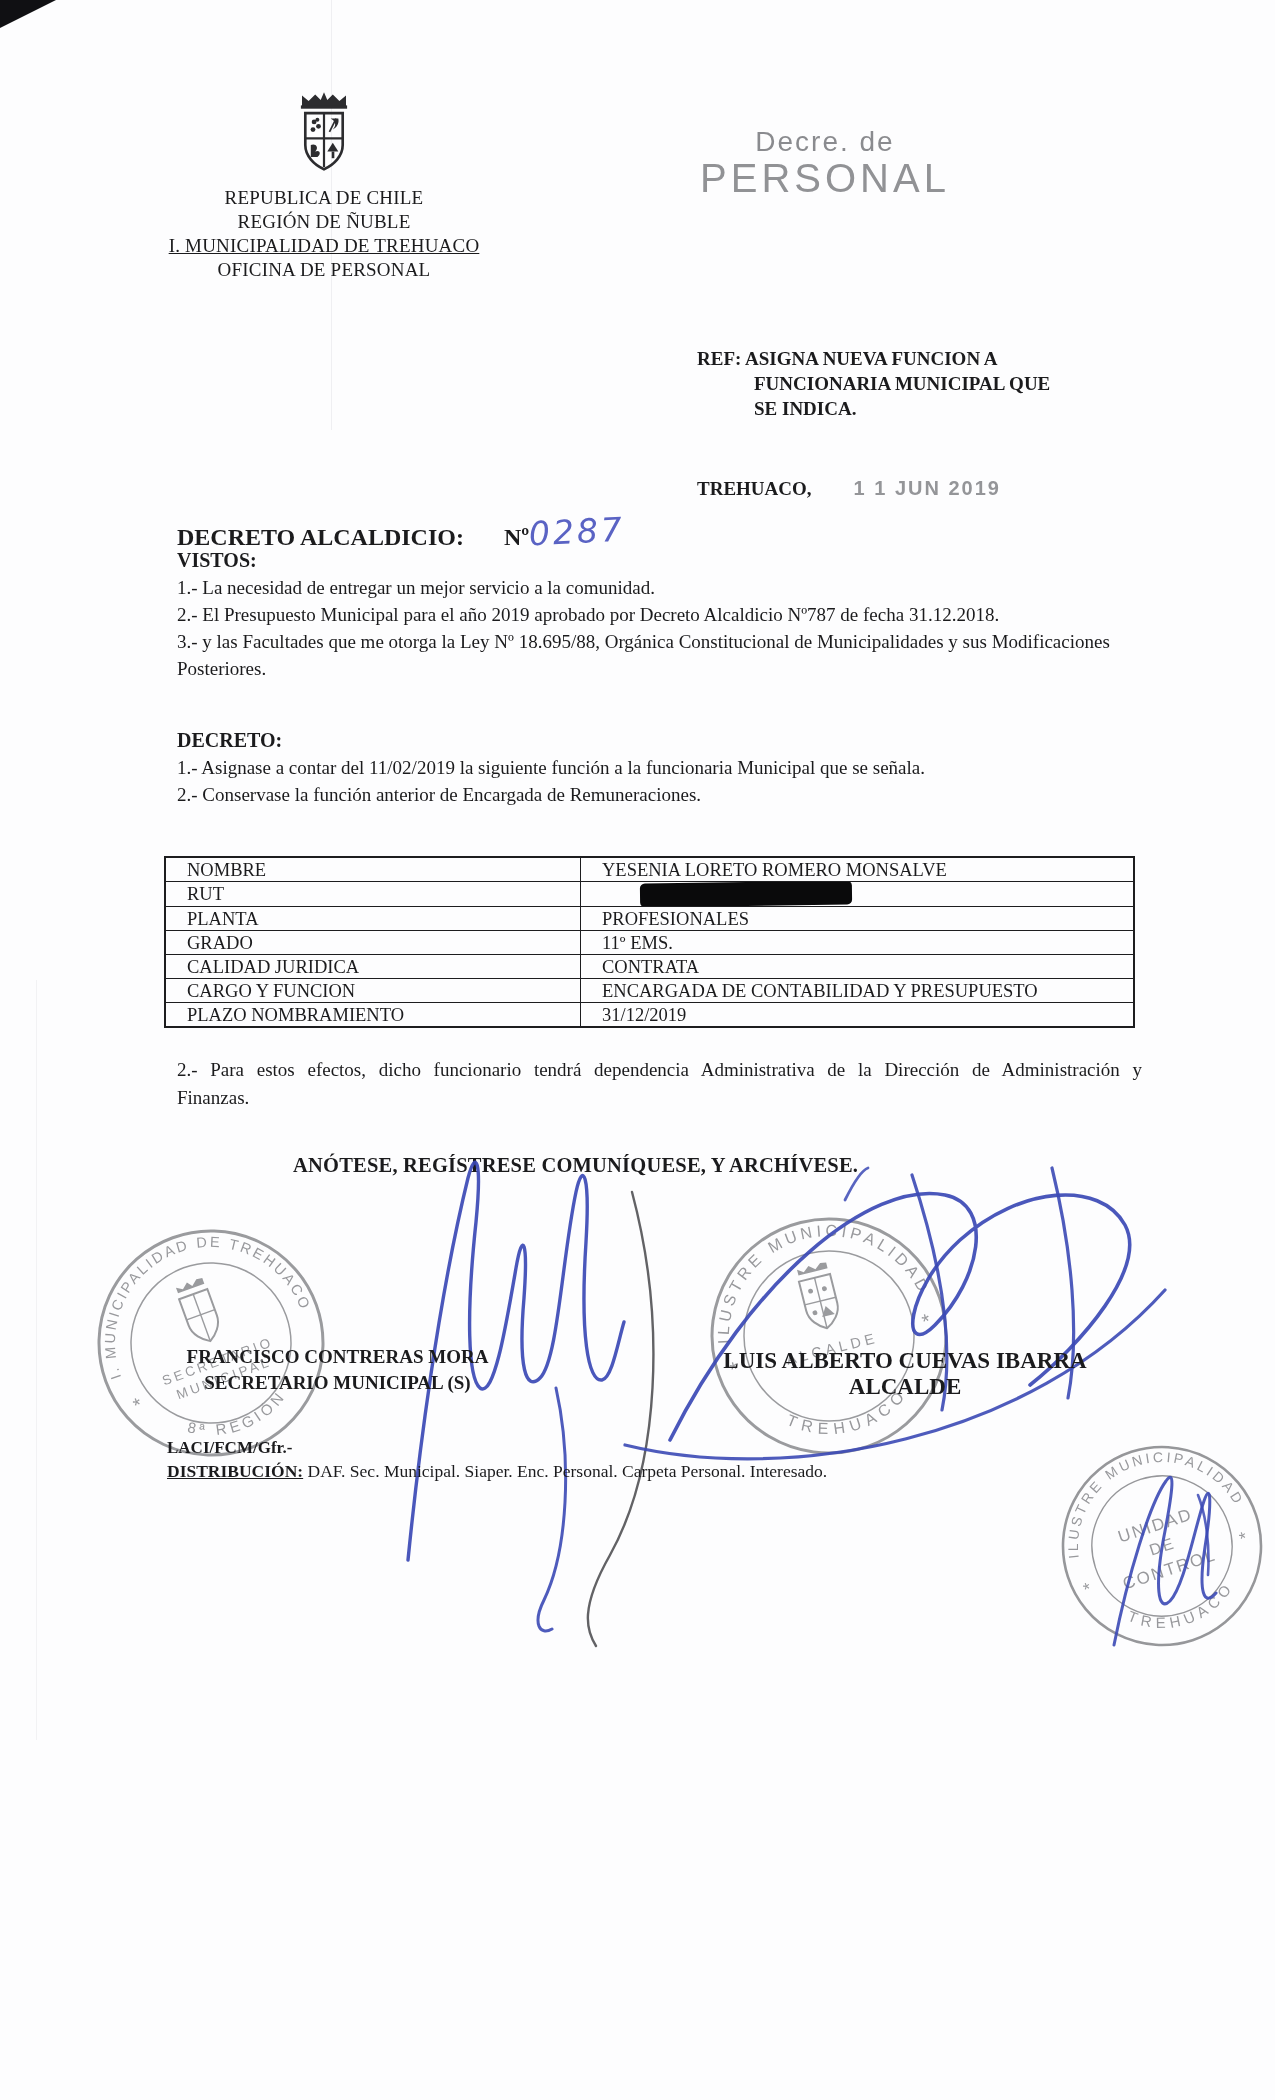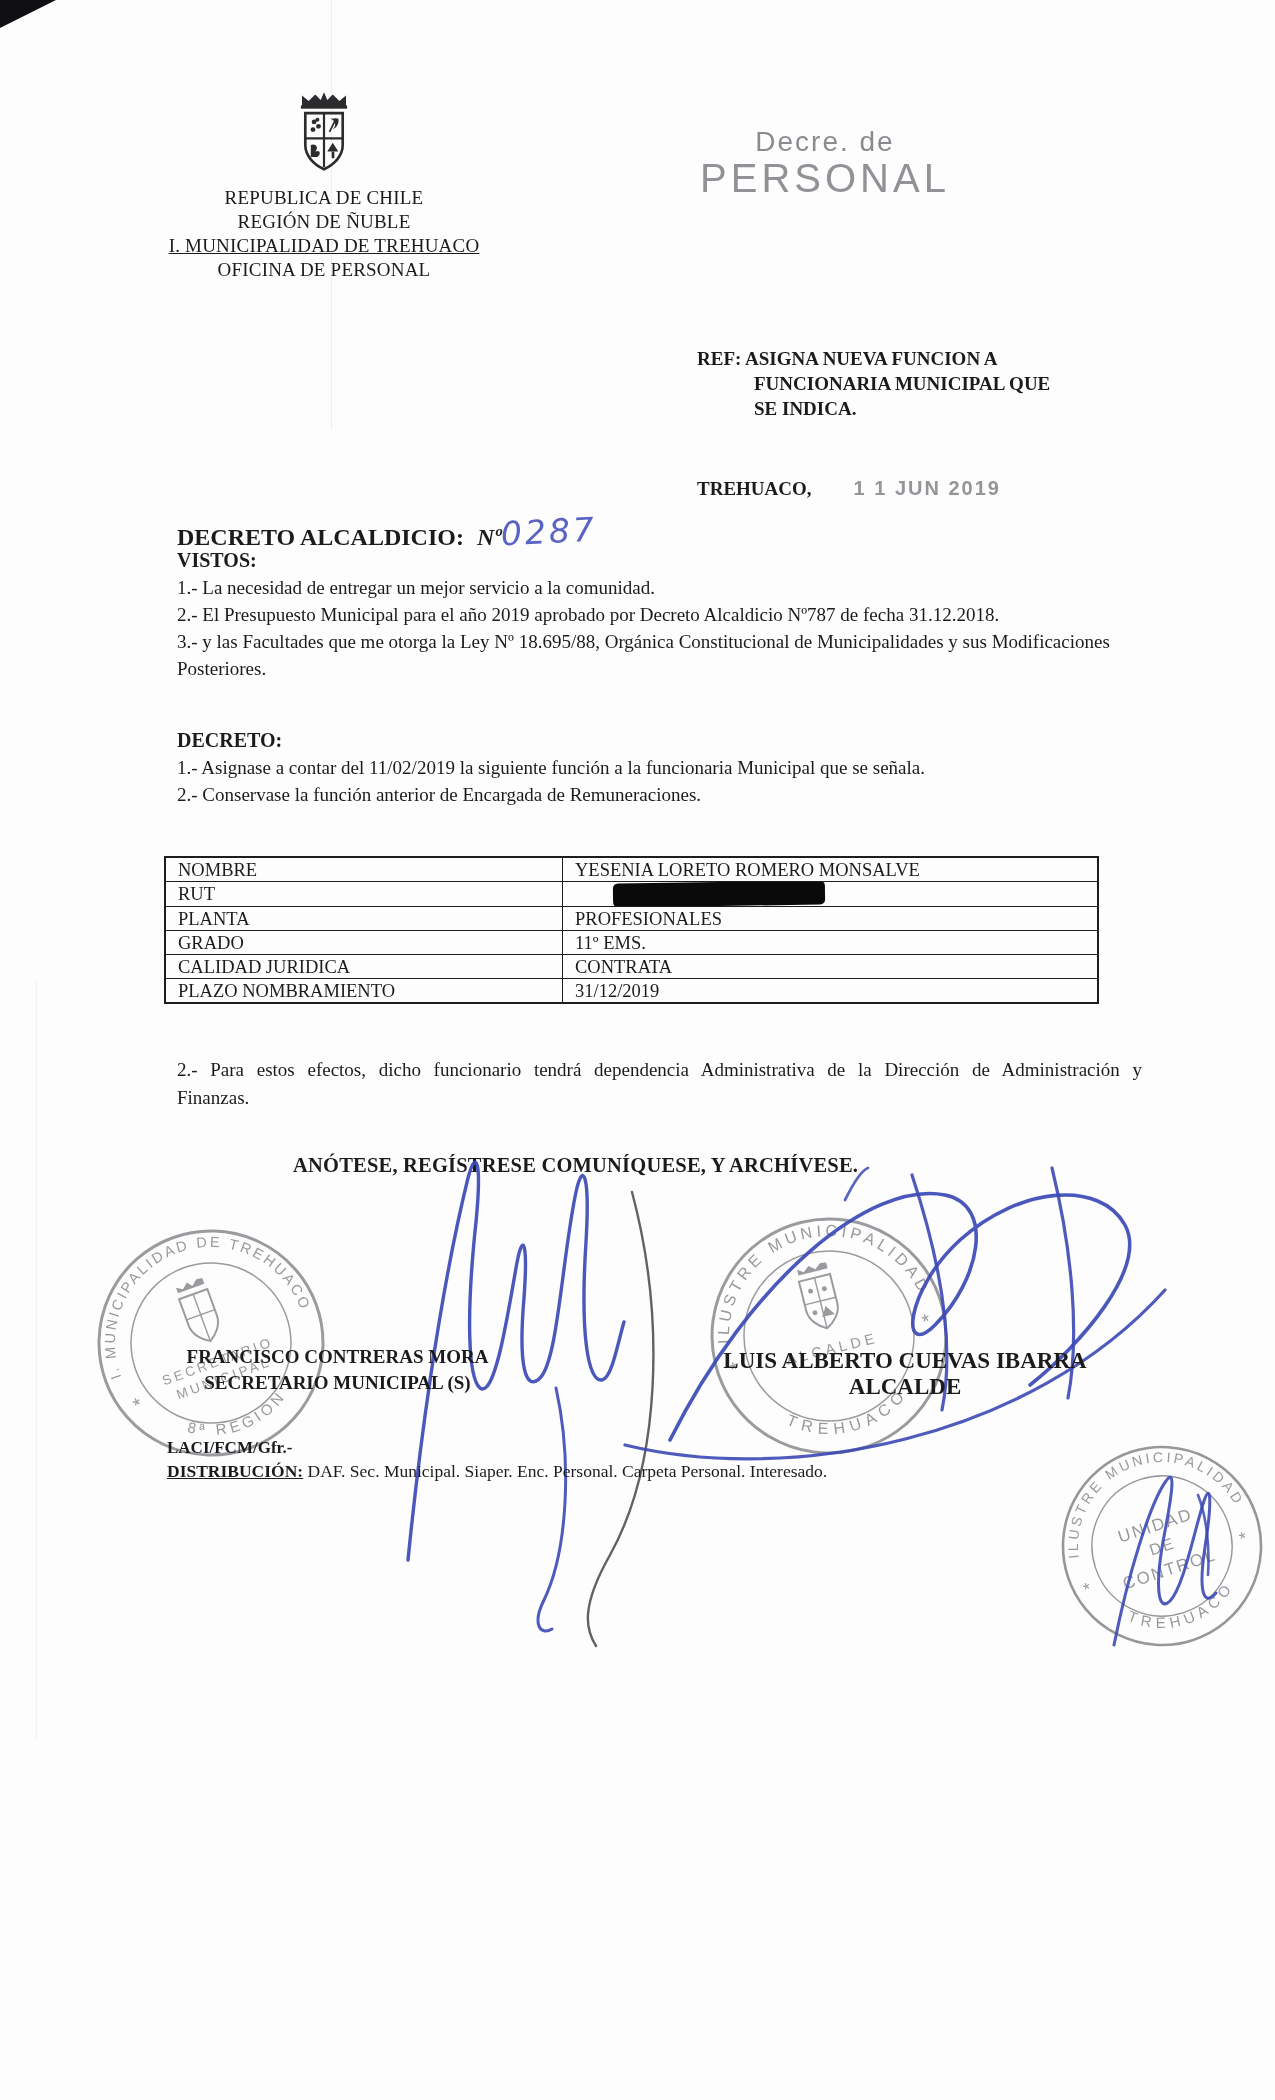--- a/index.html
+++ b/index.html
@@ -33,34 +33,34 @@
   .ref-block{left:697px;top:346px;width:440px;font-weight:bold;font-size:19px;line-height:25px;}
   .ref-block .ind{padding-left:57px;}
 
   
   .place-line{left:697px;top:477px;font-size:19px;font-weight:bold;}
   .date-stamp{display:inline-block;margin-left:42px;font-family:"Liberation Sans",sans-serif;
     font-weight:bold;color:#898a8e;font-size:20px;letter-spacing:2px;opacity:.9;}
 
   
   .decree-title{left:177px;top:514px;font-size:24px;font-weight:bold;}
-  .decree-no-prefix{margin-left:13px;font-style:italic;}
+  .decree-no-prefix{margin-left:40px;}
   .hand-number{display:inline-block;margin-left:0px;font-family:"DejaVu Sans",sans-serif;
     font-style:italic;font-size:33px;color:#5a63c4;letter-spacing:3px;
     transform:rotate(-3deg) translateY(-2px);font-weight:normal;}
 
   
   .vistos{left:177px;top:547px;width:960px;font-size:19px;line-height:27px;}
   .sec-heading{font-weight:bold;font-size:20px;}
   .decreto-sec{left:177px;top:727px;width:960px;font-size:19px;line-height:27px;}
 
   
   .data-table{left:164px;top:856px;}
   table.doc{border-collapse:collapse;table-layout:fixed;width:898px;border:2px solid #1d1d1f;}
-  table.doc td{border:1.5px solid #1d1d1f;font-size:18.5px;padding:0 12px;height:23px;line-height:22px;
+  table.doc td{border:1.5px solid #1d1d1f;font-size:18.5px;padding:0 21px;height:23px;line-height:22px;
     overflow:hidden;white-space:nowrap;}
   td.t-label{width:372px;}
   td.t-value{width:510px;}
   .redaction{width:212px;height:24px;background:#0a0a0b;border-radius:5px;transform:rotate(-.8deg);margin:0 0 0 38px;}
 
   .closing-par{left:177px;top:1056px;width:965px;font-size:19px;line-height:28px;
     text-align:justify;word-spacing:7px;}
 
   .order-line{left:293px;top:1154px;font-size:20.5px;font-weight:bold;letter-spacing:.2px;}
 
@@ -164,20 +164,24 @@
         </tr>
         <tr>
           <td class="t-label">GRADO</td>
           <td class="t-value">11º EMS.</td>
         </tr>
         <tr>
           <td class="t-label">CALIDAD JURIDICA</td>
           <td class="t-value">CONTRATA</td>
         </tr>
         <tr>
+          <td class="t-label">CARGO Y FUNCION</td>
+          <td class="t-value">ENCARGADA DE CONTABILIDAD Y PRESUPUESTO</td>
+        </tr>
+        <tr>
           <td class="t-label">PLAZO NOMBRAMIENTO</td>
           <td class="t-value">31/12/2019</td>
         </tr>
       </tbody>
     </table>
   </div>
 
   <div class="abs closing-par">2.- Para estos efectos, dicho funcionario tendrá dependencia Administrativa de la Dirección de Administración y Finanzas.</div>
 
   <div class="abs order-line">ANÓTESE, REGÍSTRESE COMUNÍQUESE, Y  ARCHÍVESE.</div>

